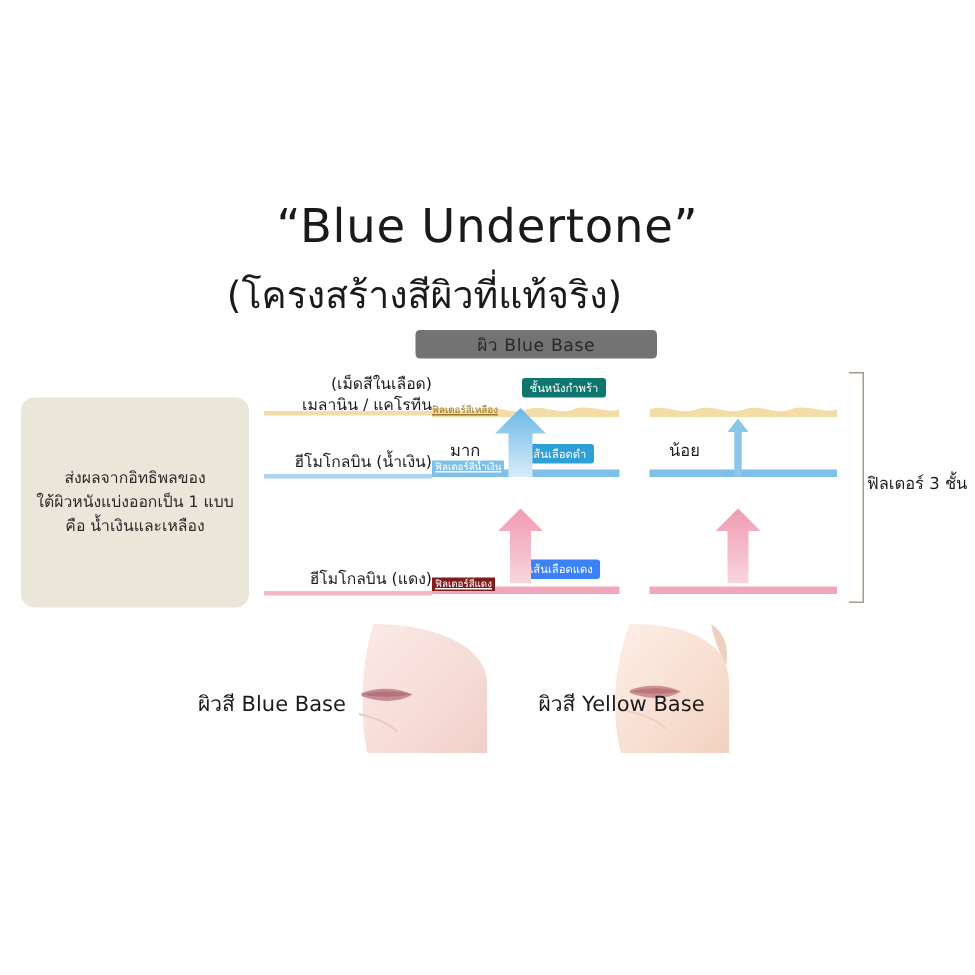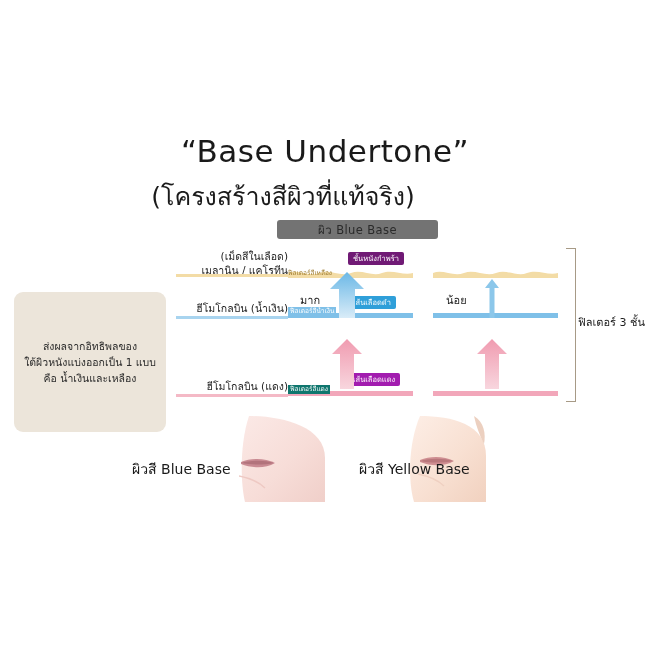--- a/index.html
+++ b/index.html
@@ -67,21 +67,20 @@
     width: 152px;
     height: 140px;
     background: #ece5da;
     border-radius: 9px;
     display: flex;
     flex-direction: column;
     justify-content: center;
     align-items: center;
     box-sizing: border-box;
     padding: 4px 6px;
-    margin-top: 27px;
   }
   #info-box .line {
     font-size: 10.5px;
     color: #2b2b2b;
     line-height: 1.55;
     text-align: center;
     white-space: nowrap;
   }
 
   
@@ -149,38 +148,39 @@
     background: #f2a7ba;
   }
 
   
   .layer-tag {
     position: absolute;
     font-size: 6.5px;
     color: #ffffff;
     white-space: nowrap;
     line-height: 1;
+    text-decoration: underline;
   }
   #tag-filter-yellow { left: 0px;  top: 27px; color: #9c7a2c; }
   #tag-filter-blue   { left: 0px;  top: 64px; color: #ffffff; background: #7fc0e8; padding: 1px 2px; }
-  #tag-filter-red    { left: 0px;  top: 142px; color: #ffffff; background: #0f766e; padding: 1px 2px; }
+  #tag-filter-red    { left: 0px;  top: 142px; color: #ffffff; background: #7f1d1d; padding: 1px 2px; }
 
   
   .badge {
     position: absolute;
     font-size: 7.5px;
     color: #ffffff;
     padding: 2.5px 5px;
     border-radius: 2px;
     white-space: nowrap;
     line-height: 1;
   }
-  #badge-yellow { left: 60px; top: 9px;  background: #701a75; }
+  #badge-yellow { left: 60px; top: 9px;  background: #0f766e; }
   #badge-vein   { left: 60px; top: 53px; background: #2f9fd9; }
-  #badge-artery { left: 60px; top: 130px; background: #a21caf; }
+  #badge-artery { left: 60px; top: 130px; background: #3b82f6; }
 
   
   .arrow { position: absolute; }
 
   
   .amount {
     position: absolute;
     font-size: 11px;
     color: #1d1d1d;
     white-space: nowrap;
@@ -228,21 +228,21 @@
     white-space: nowrap;
   }
   #cap-blue   { left: 132px; }
   #cap-yellow { left: 359px; }
 </style>
 </head>
 <body>
 
 <div id="stage">
 
-  <div class="title">“Base  Undertone”</div>
+  <div class="title">“Blue  Undertone”</div>
   <div class="subtitle">(โครงสร้างสีผิวที่แท้จริง)</div>
 
   <div class="col-head" id="head-blue">ผิว Blue Base</div>
 
   <div id="info-box">
     <div class="line">ส่งผลจากอิทธิพลของ</div>
     <div class="line">ใต้ผิวหนังแบ่งออกเป็น  1  แบบ</div>
     <div class="line">คือ  น้ำเงินและเหลือง</div>
   </div>
 

